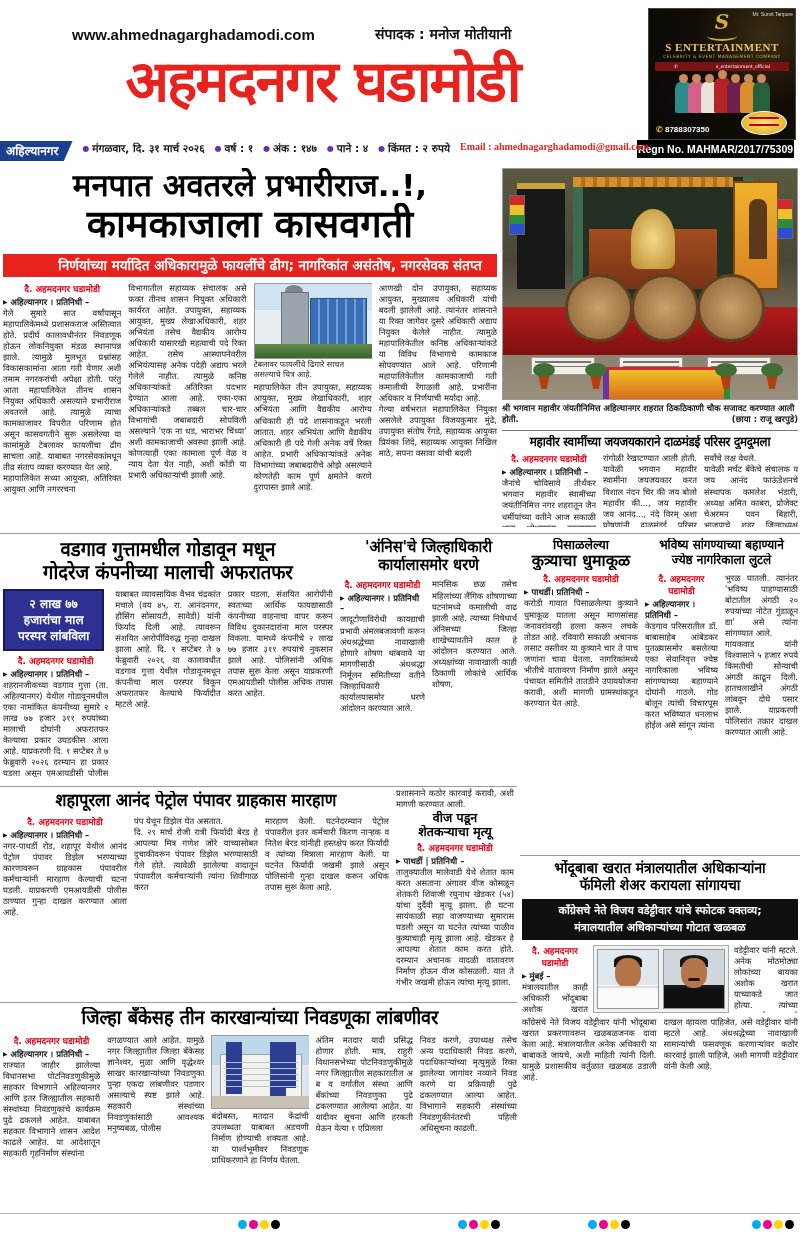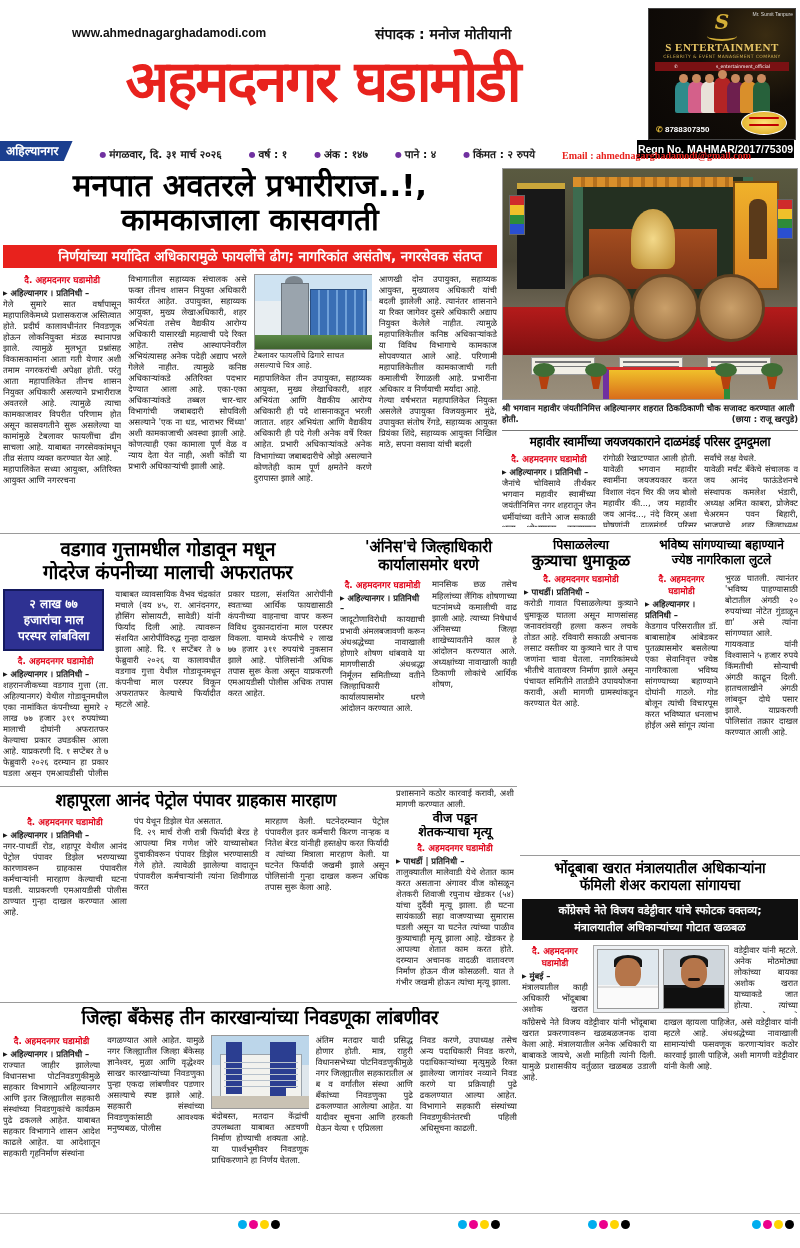--- a/index.html
+++ b/index.html
@@ -1,20 +1,20 @@
 <!DOCTYPE html>
 <html><head>
 <meta charset="utf-8">
 <style>
   html,body{margin:0;padding:0;background:#e9e9e9;}
   .page{position:relative;width:800px;height:1248px;background:#ffffff;overflow:hidden;
         font-family:"DejaVu Sans",sans-serif;color:#1a1a1a;}
   
   .url{position:absolute;left:72px;top:26px;font-family:"Liberation Sans",sans-serif;
-       font-weight:bold;font-size:12px;color:#111;}
+       font-weight:bold;font-size:15px;color:#111;}
   .editor{position:absolute;left:375px;top:24px;font-weight:bold;font-size:14px;color:#111;}
   .masthead{position:absolute;left:0;top:40px;width:645px;text-align:center;
         font-size:57px;font-weight:bold;color:#e8221d;letter-spacing:-2px;white-space:nowrap;}
   
   .ad{position:absolute;left:648px;top:8px;width:146px;height:130px;background:
       radial-gradient(circle at 80% 20%,#3a2c12 0%,#120d08 45%,#0a0705 100%);
       border:1px solid #444;overflow:hidden;}
   .ad-owner{position:absolute;right:2px;top:2px;font-size:5px;color:#ddd;font-family:"Liberation Sans",sans-serif;}
   .ad-s{position:absolute;left:0;right:0;top:3px;text-align:center;font-family:"DejaVu Serif",serif;
         font-style:italic;font-size:20px;color:#d4af37;font-weight:bold;line-height:1;}
@@ -33,21 +33,21 @@
   .fig:nth-child(7){background:#27613b;}
   .ad-badge{position:absolute;right:8px;top:102px;width:44px;height:22px;border-radius:50%;
         background:radial-gradient(#ffe27a,#d9a416);border:1px solid #fff;}
   .ad-badge i{display:block;height:2px;background:#c00000;border-radius:2px;margin:5px 7px 0 7px;}
   .ad-phone{position:absolute;left:7px;bottom:5px;color:#fff;font-size:8px;font-weight:bold;
         font-family:"Liberation Sans",sans-serif;}
   .ad-phone .ph{color:#d4af37;}
   .regn{position:absolute;left:637px;top:140px;width:157px;height:18px;background:#000;color:#fff;
         font-family:"Liberation Sans",sans-serif;font-weight:bold;font-size:10.5px;text-align:center;line-height:18px;}
   
-  .dateband{position:absolute;left:0;top:141px;width:635px;height:20px;display:flex;align-items:flex-end;gap:17px;}
+  .dateband{position:absolute;left:0;top:141px;width:635px;height:20px;display:flex;align-items:flex-start;}
   .ribbon{background:#1b3f8f;color:#fff;font-weight:bold;font-size:12px;padding:1px 14px 2px 6px;
         clip-path:polygon(0 0,100% 0,88% 100%,0 100%);}
   .di{font-weight:bold;font-size:10.5px;margin-left:10px;white-space:nowrap;}
   .di::before{content:"● ";color:#7030a0;font-size:8px;vertical-align:1px;}
   .demail{color:#e8221d;font-weight:bold;font-size:10px;margin-left:10px;white-space:nowrap;
         font-family:"Liberation Serif",serif;}
   
   .story{position:absolute;}
   .hl{font-weight:bold;color:#000;text-align:center;line-height:1.14;white-space:nowrap;overflow:hidden;}
   .cond{transform:scaleX(.92);transform-origin:center;}
@@ -152,21 +152,21 @@
     <span class="di">मंगळवार, दि. ३१ मार्च २०२६</span>
     <span class="di">वर्ष : १</span>
     <span class="di">अंक : १४७</span>
     <span class="di">पाने : ४</span>
     <span class="di">किंमत : २ रुपये</span>
     <span class="demail">Email : ahmednagarghadamodi@gmail.com</span>
   </div>
 
   <div class="story" style="left:3px;top:168px;width:494px;">
     <div class="hl" style="font-size:31px;">मनपात अवतरले प्रभारीराज..!,</div>
-    <div class="hl" style="font-size:30px;">कामकाजाला कासवगती</div>
+    <div class="hl" style="font-size:38px;">कामकाजाला कासवगती</div>
     <div class="redbar" style="font-size:13.5px;line-height:23px;height:23px;margin:7px 0 6px 0;">निर्णयांच्या मर्यादित अधिकारामुळे फायलींचे ढीग; नागरिकांत असंतोष, नगरसेवक संतप्त</div>
     <div class="cols" style="height:216px;">
       <div class="col">
         <div class="dl">दै. अहमदनगर घडामोडी</div>
         <div class="loc"><span class="tri">▶</span> <span>अहिल्यानगर । प्रतिनिधी –</span></div>
         <div class="txt">गेले सुमारे सात वर्षांपासून महापालिकेमध्ये प्रशासकराज अस्तित्वात होते. प्रदीर्घ कालावधीनंतर निवडणूक होऊन लोकनियुक्त मंडळ स्थानापन्न झाले. त्यामुळे मुलभूत प्रश्नांसह विकासकामांना आता गती येणार अशी तमाम नगरकरांची अपेक्षा होती. परंतु आता महापालिकेत तीनच शासन नियुक्त अधिकारी असल्याने प्रभारीराज अवतरले आहे. त्यामुळे त्याचा कामकाजावर विपरीत परिणाम होत असून कासवगतीने सुरू असलेल्या या कामांमुळे टेबलावर फायलींचा ढीग साचला आहे. याबाबत नगरसेवकांमधून तीव्र संताप व्यक्त करण्यात येत आहे.
 महापालिकेत सध्या आयुक्त, अतिरिक्त आयुक्त आणि नगररचना</div>
       </div>
       <div class="col">
         <div class="txt">विभागातील सहाय्यक संचालक असे फक्त तीनच शासन नियुक्त अधिकारी कार्यरत आहेत. उपायुक्त, सहाय्यक आयुक्त, मुख्य लेखाअधिकारी, शहर अभियंता तसेच वैद्यकीय आरोग्य अधिकारी यासारखी महत्वाची पदे रिक्त आहेत. तसेच आस्थापनेवरील अभियंत्यासह अनेक पदेही अद्याप भरले गेलेले नाहीत. त्यामुळे कनिष्ठ अधिकाऱ्यांकडे अतिरिक्त पदभार देण्यात आला आहे. एका-एका अधिकाऱ्यांकडे तब्बल चार-चार विभागांची जबाबदारी सोपविली असल्याने 'एक ना धड, भाराभर चिंध्या' अशी कामकाजाची अवस्था झाली आहे. कोणत्याही एका कामाला पूर्ण वेळ व न्याय देता येत नाही, अशी कोंडी या प्रभारी अधिकाऱ्यांची झाली आहे.</div>

